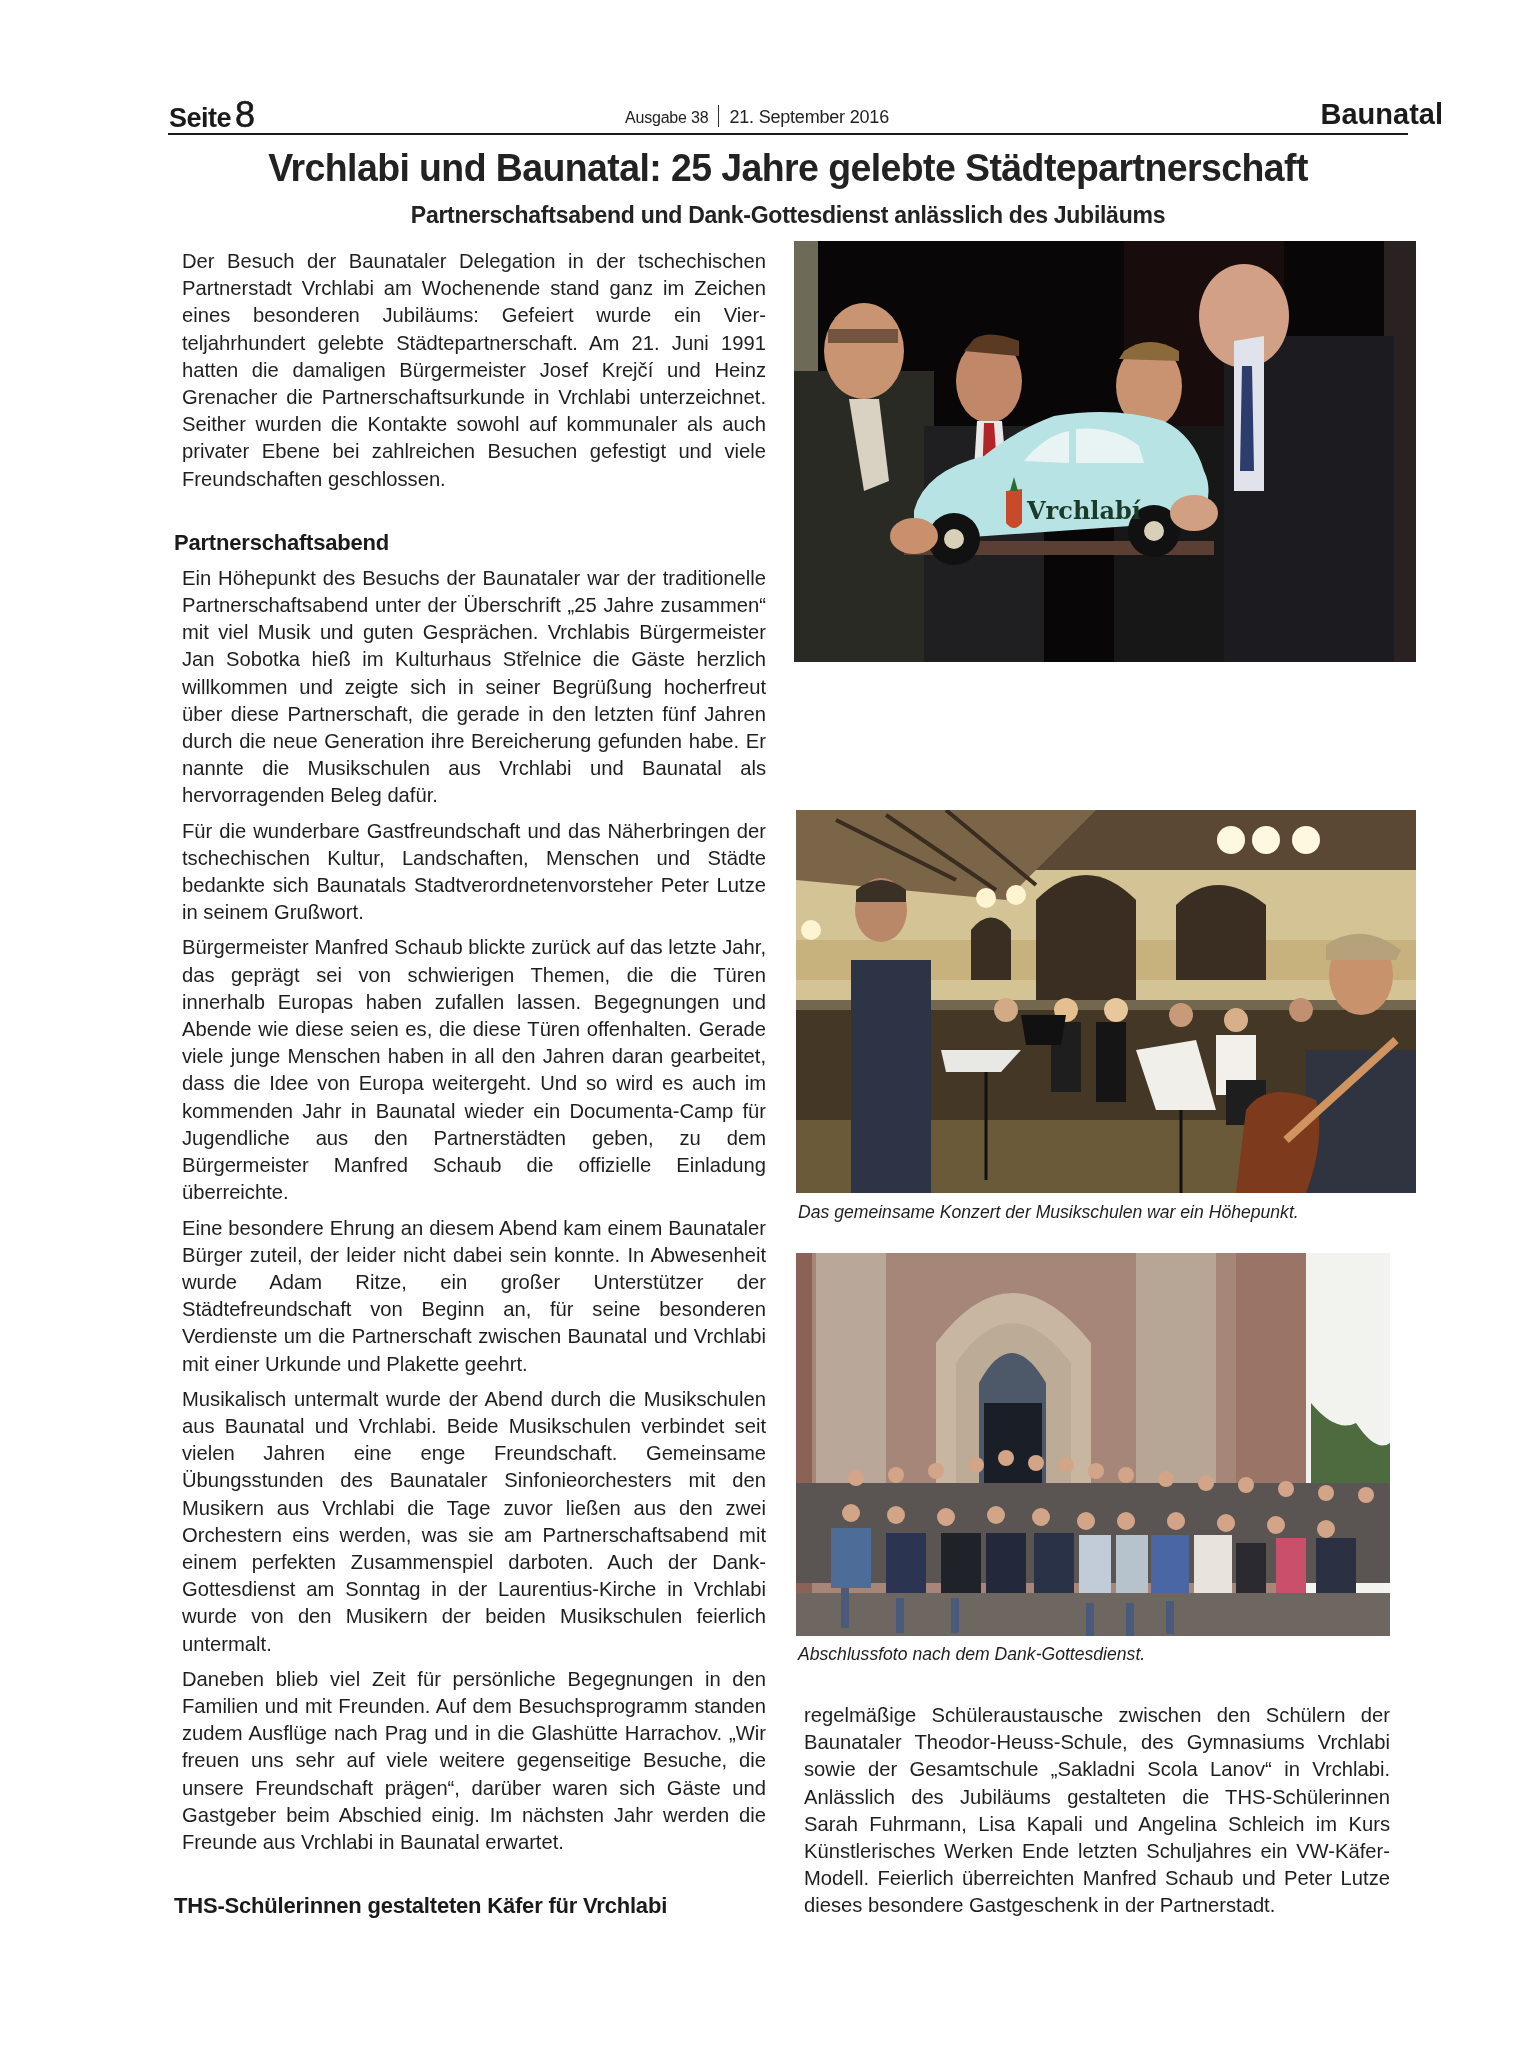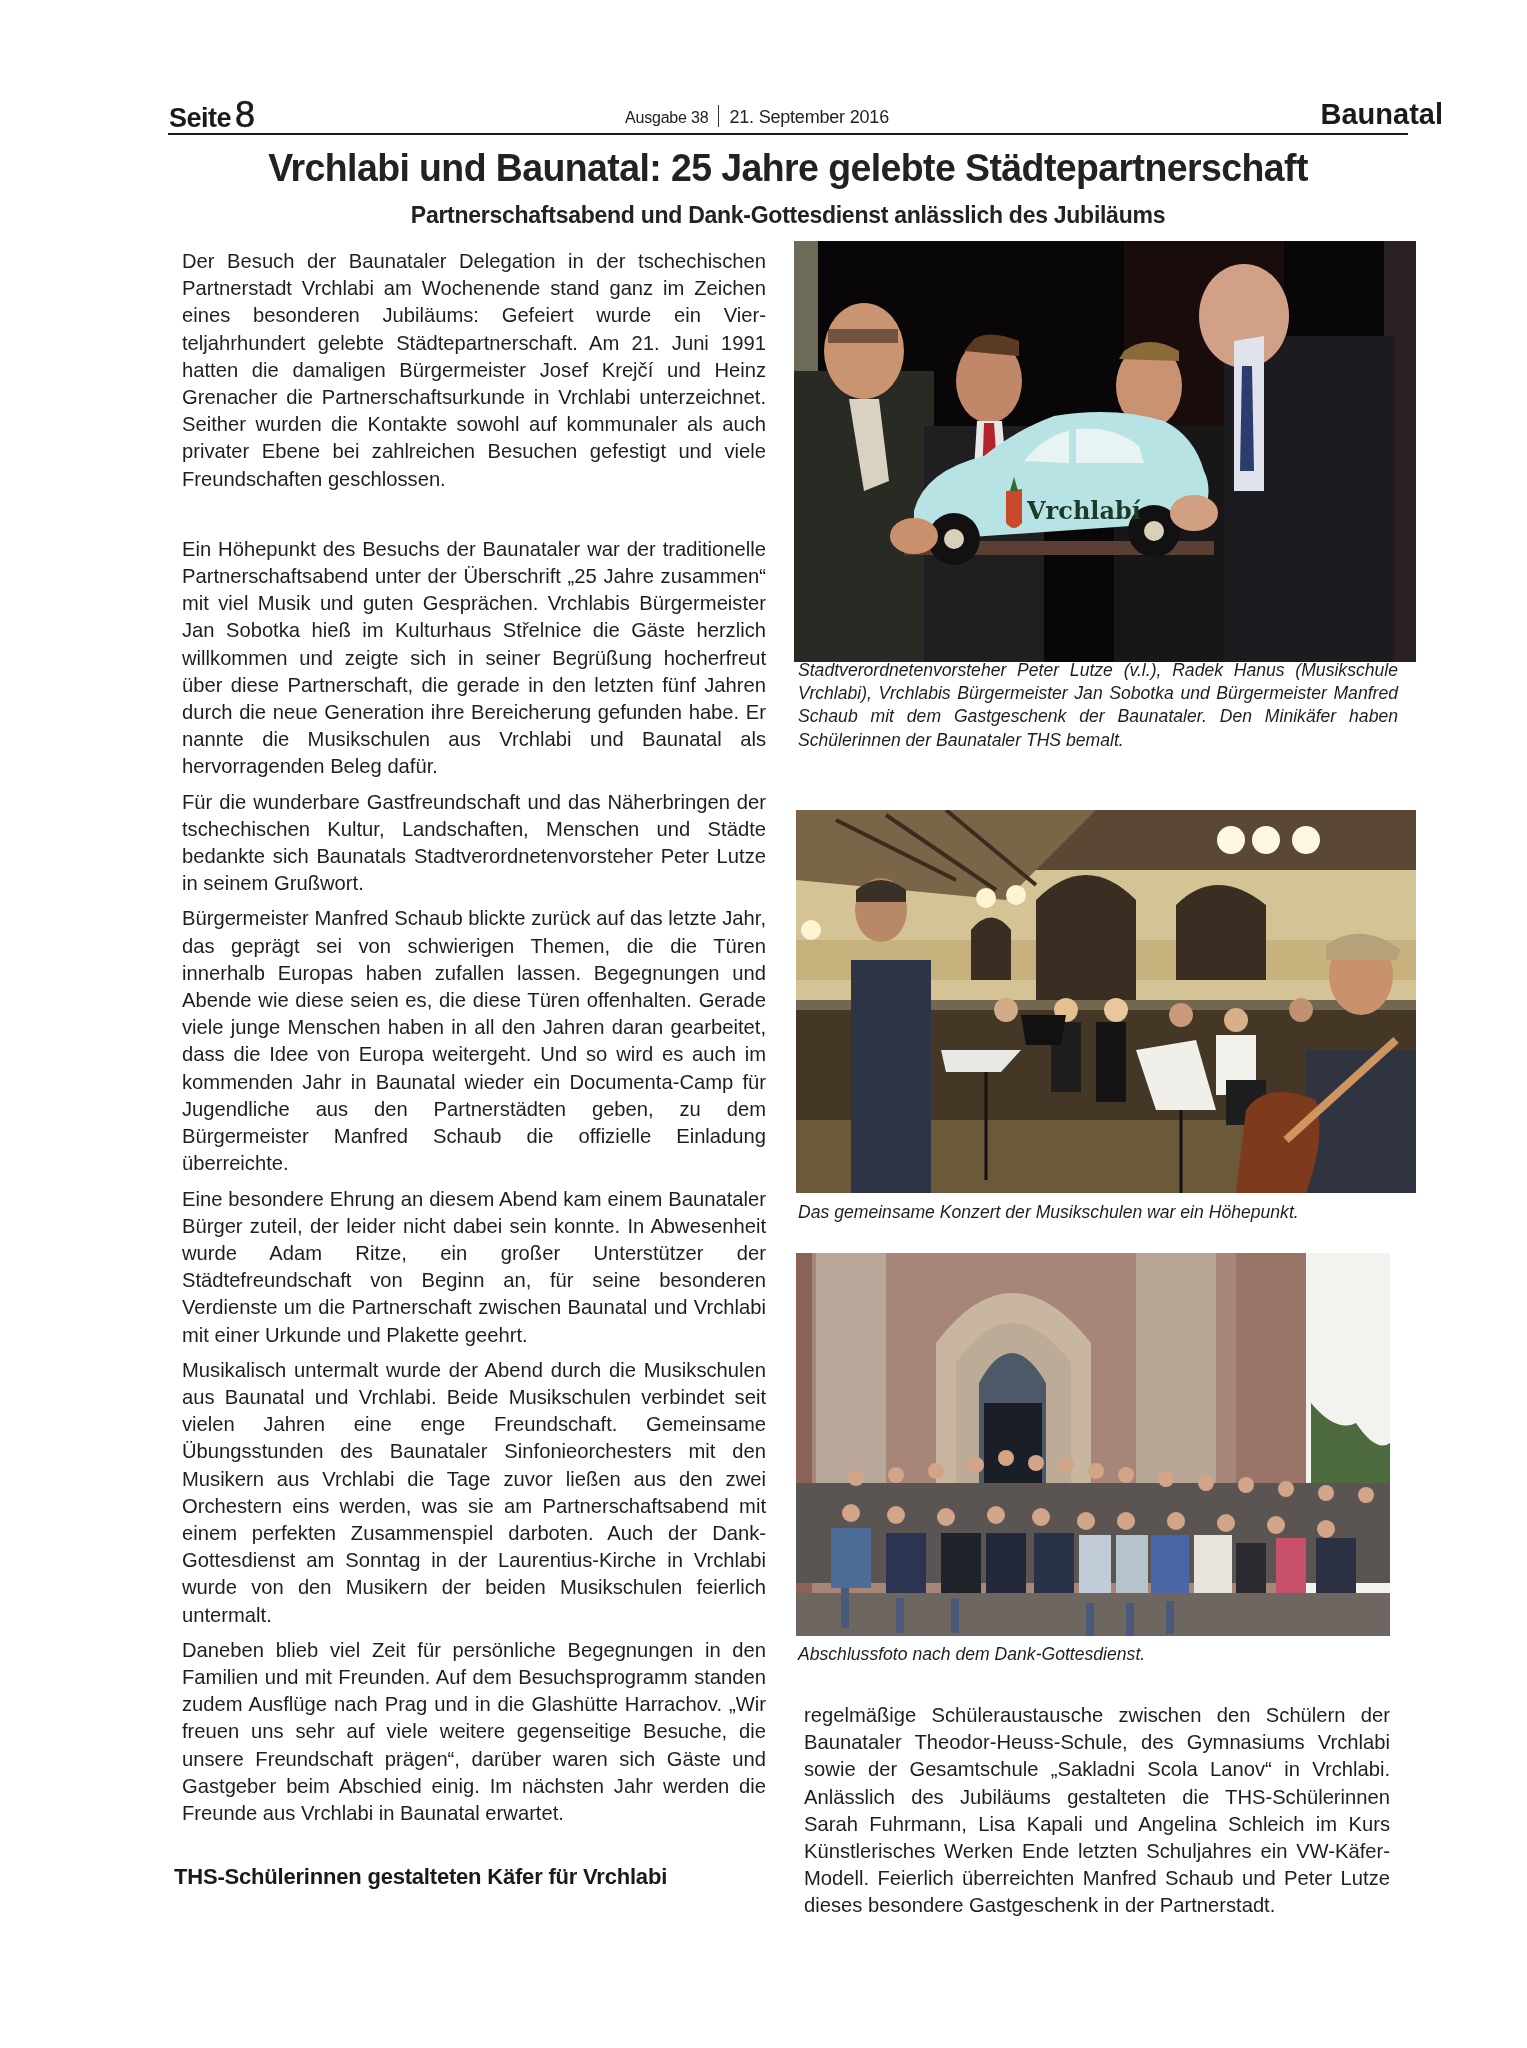--- a/index.html
+++ b/index.html
@@ -52,20 +52,21 @@
   </div>
   <div class="hdr-right">Baunatal</div>
   <div class="hdr-rule"></div>
 
   <h1 class="headline" style="margin:0">Vrchlabi und Baunatal: 25 Jahre gelebte Städtepartnerschaft</h1>
   <h2 class="subhead" style="margin:0">Partnerschaftsabend und Dank-Gottesdienst anlässlich des Jubiläums</h2>
 
   <div class="col col-left">
     <p>Der Besuch der Baunataler Delegation in der tschechischen Partnerstadt Vrchlabi am Wochenende stand ganz im Zei­chen eines besonderen Jubiläums: Gefeiert wurde ein Vier­teljahrhundert gelebte Städtepartnerschaft. Am 21. Juni 1991 hatten die damaligen Bürgermeister Josef Krejčí und Heinz Grenacher die Partnerschaftsurkunde in Vrchlabi unterzeich­net. Seither wurden die Kontakte sowohl auf kommunaler als auch privater Ebene bei zahlreichen Besuchen gefestigt und viele Freundschaften geschlossen.</p>
     <div class="gap"></div>
+    <h3>Partnerschaftsabend</h3>
     <p>Ein Höhepunkt des Besuchs der Baunataler war der traditio­nelle Partnerschaftsabend unter der Überschrift „25 Jahre zusammen“ mit viel Musik und guten Gesprächen. Vrchlabis Bürgermeister Jan Sobotka hieß im Kulturhaus Střelnice die Gäste herzlich willkommen und zeigte sich in seiner Begrü­ßung hocherfreut über diese Partnerschaft, die gerade in den letzten fünf Jahren durch die neue Generation ihre Be­reicherung gefunden habe. Er nannte die Musikschulen aus Vrchlabi und Baunatal als hervorragenden Beleg dafür.</p>
     <p>Für die wunderbare Gastfreundschaft und das Näherbringen der tschechischen Kultur, Landschaften, Menschen und Städte  bedankte sich Baunatals Stadtverordnetenvorsteher Peter Lutze in seinem Grußwort.</p>
     <p>Bürgermeister Manfred Schaub blickte zurück auf das letzte Jahr, das geprägt sei von schwierigen Themen, die die Türen innerhalb Europas haben zufallen lassen. Begegnungen und Abende wie diese seien es, die diese Türen offenhalten. Ge­rade viele junge Menschen haben in all den Jahren daran gearbeitet, dass die Idee von Europa weitergeht. Und so wird es auch im kommenden Jahr in Baunatal wieder ein Docu­menta-Camp für Jugendliche aus den Partnerstädten geben, zu dem Bürgermeister Manfred Schaub die offizielle Einla­dung überreichte.</p>
     <p>Eine besondere Ehrung an diesem Abend kam einem Bau­nataler Bürger zuteil, der leider nicht dabei sein konnte. In Abwesenheit wurde Adam Ritze, ein großer Unterstützer der Städtefreundschaft von Beginn an, für seine besonderen Verdienste um die Partnerschaft zwischen Baunatal und Vrchlabi mit einer Urkunde und Plakette geehrt.</p>
     <p>Musikalisch untermalt wurde der Abend durch die Musik­schulen aus Baunatal und Vrchlabi. Beide Musikschulen ver­bindet seit vielen Jahren eine enge Freundschaft. Gemeinsame Übungsstunden des Baunataler Sinfonieor­chesters mit den Musikern aus Vrchlabi die Tage zuvor lie­ßen aus den zwei Orchestern eins werden, was sie am Partnerschaftsabend mit einem perfekten Zusammenspiel darboten. Auch der Dank-Gottesdienst am Sonntag in der Laurentius-Kirche in Vrchlabi wurde von den Musikern der beiden Musikschulen feierlich untermalt.</p>
     <p>Daneben blieb viel Zeit für persönliche Begegnungen in den Familien und mit Freunden. Auf dem Besuchsprogramm standen zudem Ausflüge nach Prag und in die Glashütte Harrachov.  „Wir freuen uns sehr auf viele weitere gegensei­tige Besuche, die unsere Freundschaft prägen“, darüber waren sich Gäste und Gastgeber beim Abschied einig. Im nächsten Jahr werden die Freunde aus Vrchlabi in Baunatal erwartet.</p>
     <div class="gap"></div>
     <h3>THS-Schülerinnen gestalteten Käfer für Vrchlabi</h3>
   </div>
 
@@ -107,21 +108,20 @@
       <circle cx="360" cy="290" r="26" fill="#111"></circle>
       <circle cx="360" cy="290" r="10" fill="#d8d0b8"></circle>
       <path d="M212 250 L228 248 L228 282 Q220 292 212 282 Z" fill="#c94a2a"></path>
       <path d="M216 250 L220 236 L224 250 Z" fill="#2d6a2d"></path>
       <text x="233" y="278" font-family="DejaVu Serif, serif" font-weight="bold" font-size="24" fill="#1c3a2a">Vrchlabí</text>
 
       <ellipse cx="120" cy="295" rx="24" ry="18" fill="#c9906e"></ellipse>
       <ellipse cx="400" cy="272" rx="24" ry="18" fill="#d1a083"></ellipse>
     </svg>
   </div>
-  <div class="caption caption-1">Stadtverordnetenvorsteher Peter Lutze (v.l.), Radek Hanus (Musik­schule Vrchlabi), Vrchlabis Bürgermeister Jan Sobotka und Bür­germeister Manfred Schaub mit dem Gastgeschenk der Baunataler. Den Minikäfer haben Schülerinnen der Baunataler THS bemalt.</div>
 
   <div class="photo photo-2">
     <svg viewBox="0 0 620 383" preserveAspectRatio="none">
       <rect width="620" height="383" fill="#d4c394"></rect>
       <rect x="0" y="0" width="620" height="60" fill="#5a4834"></rect>
       <path d="M0 0 L300 0 L210 90 L0 70 Z" fill="#7b6548"></path>
       <path d="M40 10 L160 70 M90 5 L200 80 M150 0 L240 75" stroke="#3a2d1f" stroke-width="4"></path>
       <rect x="0" y="130" width="620" height="40" fill="#c7b27e"></rect>
       <rect x="0" y="200" width="620" height="183" fill="#6a5a3a"></rect>
       <path d="M240 190 L240 90 Q290 40 340 90 L340 190 Z" fill="#3a2e22"></path>

